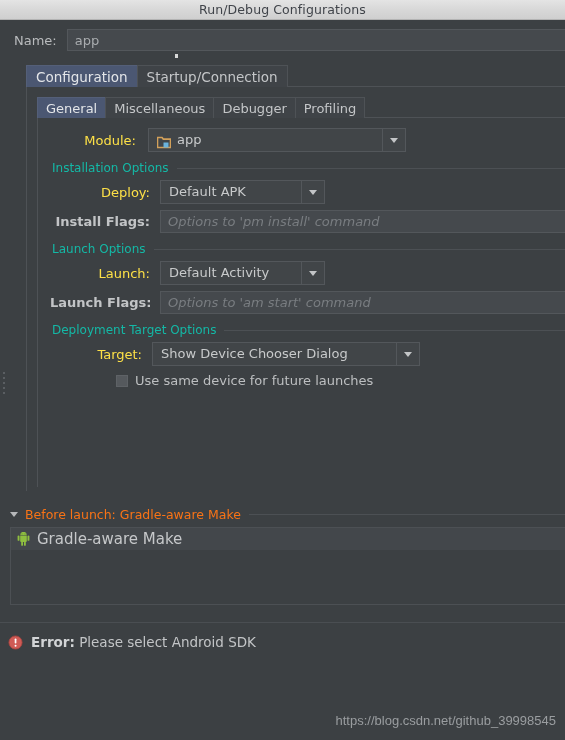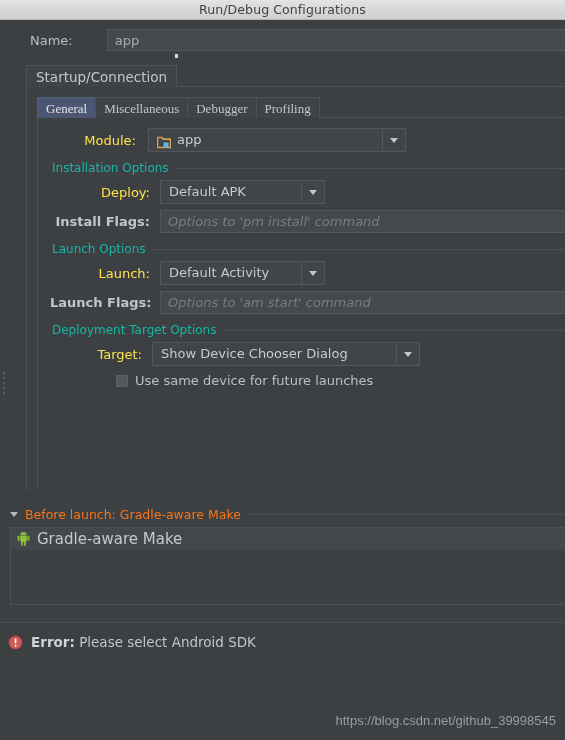--- a/index.html
+++ b/index.html
@@ -34,22 +34,21 @@
   .dialog {
     background: #3c4043;
     height: 720px;
     position: relative;
   }
 
   
   .name-row {
     display: flex;
     align-items: center;
-    padding: 9px 0 7px 30px;
-    gap: 24px;
+    padding: 9px 0 7px 14px;
   }
   .name-label {
     font-size: 13px;
     color: #b9bbbd;
     margin-right: 10px;
   }
   .name-input {
     flex: 1;
     height: 22px;
     background: #45494d;
@@ -123,21 +122,20 @@
     line-height: 21px;
     padding: 0 8px;
     font-size: 13px;
     color: #c4c6c8;
     border: 1px solid #4e5256;
     border-bottom: none;
     background: #3f4347;
     box-sizing: border-box;
     position: relative;
     top: 1px;
-    font-family: Liberation Serif, serif;
   }
   .tab-inner.selected {
     background: #4b5772;
     color: #e3e5e8;
     border-color: #545f78;
   }
   .tab-inner + .tab-inner { margin-left: -1px; }
 
   .panel-inner {
     border-top: 1px solid #4e5256;
@@ -356,20 +354,23 @@
       <i></i>
   </div>
 
   <div class="name-row">
     <span class="name-label">Name:</span>
     <input class="name-input" type="text" value="app" style="">
   </div>
   <div class="caret-dot"></div>
 
   <div class="tabs-outer">
+    <div class="tab selected">
+      <span>Configuration</span>
+    </div>
     <div class="tab">
       <span>Startup/Connection</span>
     </div>
   </div>
 
   <div class="panel-outer">
 
     <div class="tabs-inner">
       <div class="tab-inner selected">
         <span>General</span>

